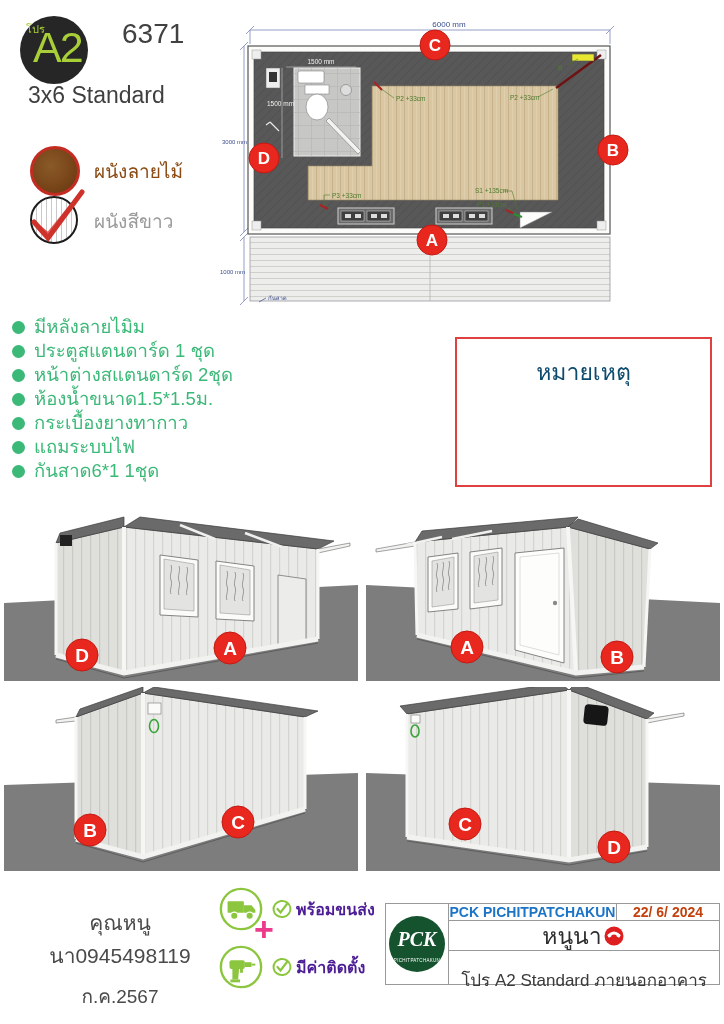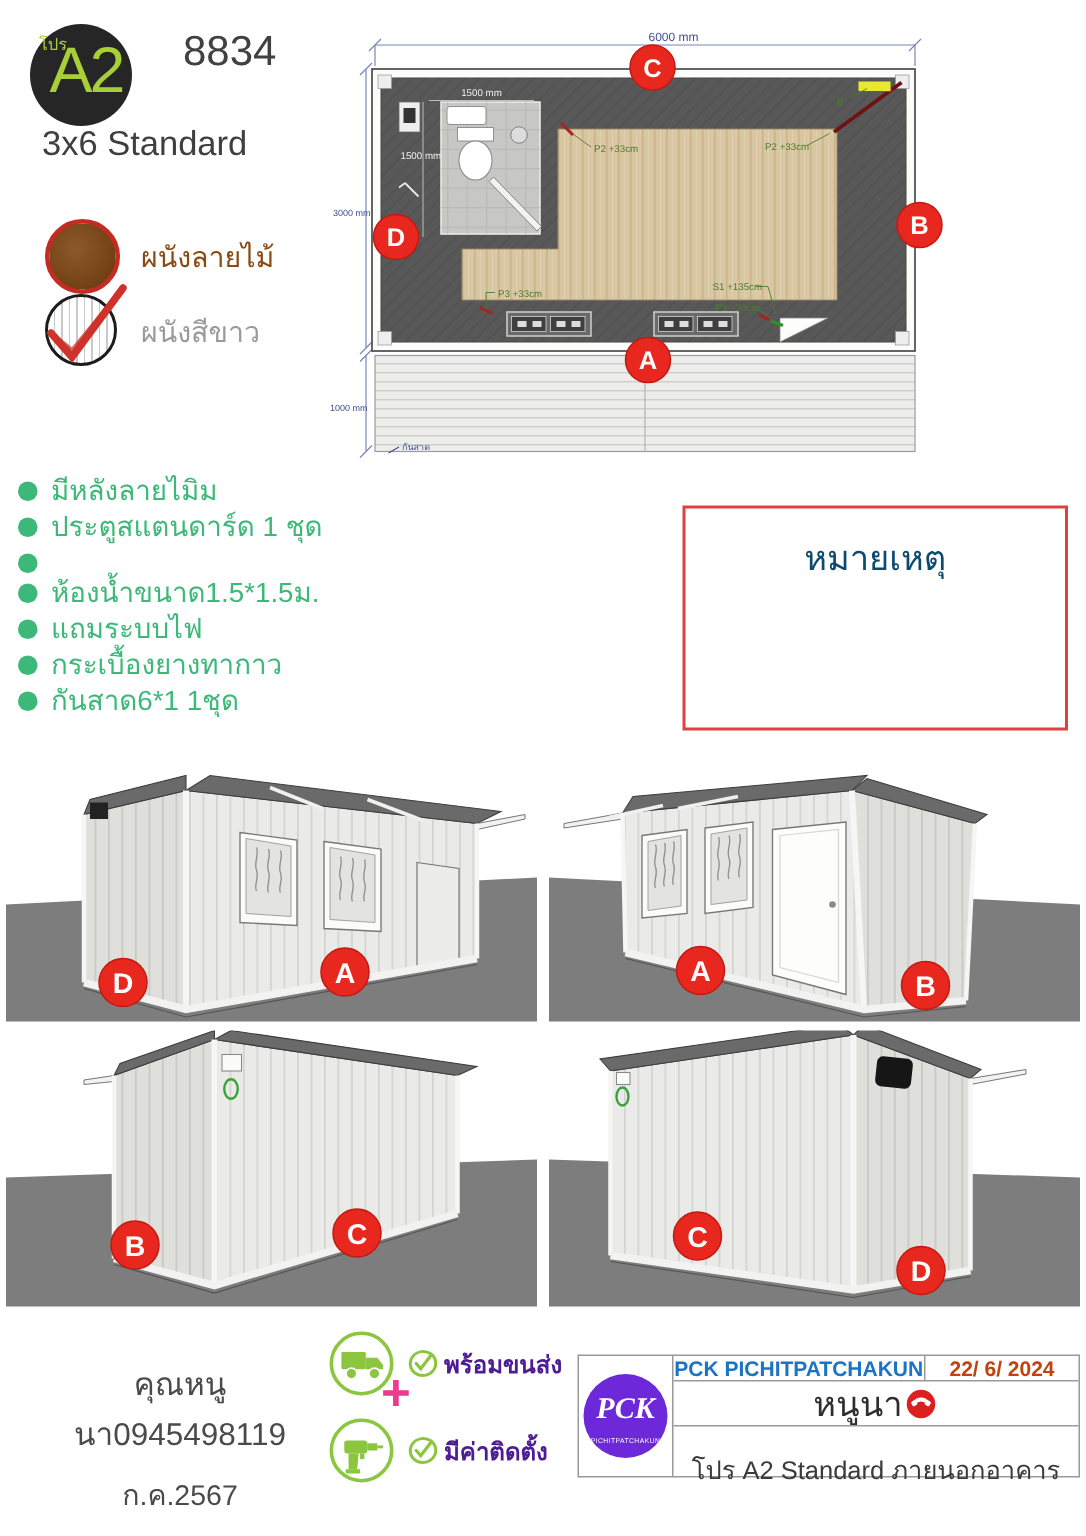--- a/index.html
+++ b/index.html
@@ -37,21 +37,21 @@
   .customer-line1{font-size:21px;}
   .customer-line2{font-size:19px;margin-top:9px;}
   .customer-line3{font-size:19px;margin-top:9px;}
   .services{left:218px;top:886px;width:160px;height:110px;}
   .service-row{position:absolute;display:flex;align-items:center;}
   .service-label{font-size:16px;font-weight:bold;color:#4c1d95;margin-left:4px;white-space:nowrap;}
   .plus-sign{position:absolute;left:36px;top:24px;font-size:34px;font-weight:bold;color:#ec3a8c;}
 
   .company-table{left:385px;top:903px;width:333px;height:80px;border:1px solid #999;display:flex;background:#fff;}
   .logo-cell{width:62px;border-right:1px solid #999;display:flex;align-items:center;justify-content:center;flex:none;}
-  .pck-logo{width:56px;height:56px;border-radius:50%;background:#6d28d9;position:relative;overflow:hidden;}
+  .pck-logo{width:56px;height:56px;border-radius:50%;background:#14532d;position:relative;overflow:hidden;}
   .pck-monogram{position:absolute;left:0;right:0;top:12px;text-align:center;color:#fff;
                 font-family:"Liberation Serif",serif;font-style:italic;font-weight:bold;font-size:20px;}
   .pck-subtext{position:absolute;left:0;right:0;bottom:9px;text-align:center;color:#fff;font-size:4.5px;letter-spacing:.3px;}
   .table-right{flex:1;display:flex;flex-direction:column;}
   .trow1{height:25px;display:flex;border-bottom:1px solid #999;}
   .company-name{flex:1;display:flex;align-items:center;justify-content:center;font-size:14px;font-weight:bold;color:#1b74c5;}
   .date-cell{width:102px;border-left:1px solid #999;display:flex;align-items:center;justify-content:center;
              font-size:14px;font-weight:bold;color:#c2410c;}
   .trow2{height:29px;display:flex;align-items:center;justify-content:center;border-bottom:1px solid #999;
          font-size:23px;color:#2e2e2e;}
@@ -90,21 +90,21 @@
       <rect width="9" height="10" fill="#dfdfdc"></rect>
       <line x1="0.6" y1="0" x2="0.6" y2="10" stroke="#c9c9c6" stroke-width="1.2"></line>
     </pattern>
   </defs>
 </svg>
 
 <div class="abs logo-circle">
   <span class="logo-prefix">โปร</span>
   <span class="logo-code">A2</span>
 </div>
-<div class="abs doc-number">8834</div>
+<div class="abs doc-number">6371</div>
 <div class="abs model-name">3x6 Standard</div>
 
 <div class="abs swatch-wood"></div>
 <div class="abs legend-wood-label">ผนังลายไม้</div>
 <div class="abs swatch-white"></div>
 <svg class="abs" style="left:24px;top:182px;width:66px;height:66px">
   <path d="M10,40 L24,56 L58,10" stroke="#cf322b" stroke-width="5" fill="none" stroke-linecap="round"></path>
   <path d="M13,42 L24,51 L55,13" stroke="#cf322b" stroke-width="2" fill="none" opacity="0.75"></path>
 </svg>
 <div class="abs legend-white-label">ผนังสีขาว</div>
@@ -216,32 +216,33 @@
   <div class="feature-row">
       <span class="bullet"></span>
       <span class="feature-text">มีหลังลายไมิม</span>
     </div>
   <div class="feature-row">
       <span class="bullet"></span>
       <span class="feature-text">ประตูสแตนดาร์ด 1 ชุด</span>
     </div>
   <div class="feature-row">
       <span class="bullet"></span>
+      <span class="feature-text">หน้าต่างสแตนดาร์ด 2ชุด</span>
     </div>
   <div class="feature-row">
       <span class="bullet"></span>
       <span class="feature-text">ห้องน้ำขนาด1.5*1.5ม.</span>
     </div>
   <div class="feature-row">
       <span class="bullet"></span>
+      <span class="feature-text">กระเบื้องยางทากาว</span>
+    </div>
+  <div class="feature-row">
+      <span class="bullet"></span>
       <span class="feature-text">แถมระบบไฟ</span>
-    </div>
-  <div class="feature-row">
-      <span class="bullet"></span>
-      <span class="feature-text">กระเบื้องยางทากาว</span>
     </div>
   <div class="feature-row">
       <span class="bullet"></span>
       <span class="feature-text">กันสาด6*1 1ชุด</span>
     </div>
 </div>
 
 <div class="abs note-box">
   <div class="note-title">หมายเหตุ</div>
 </div>

